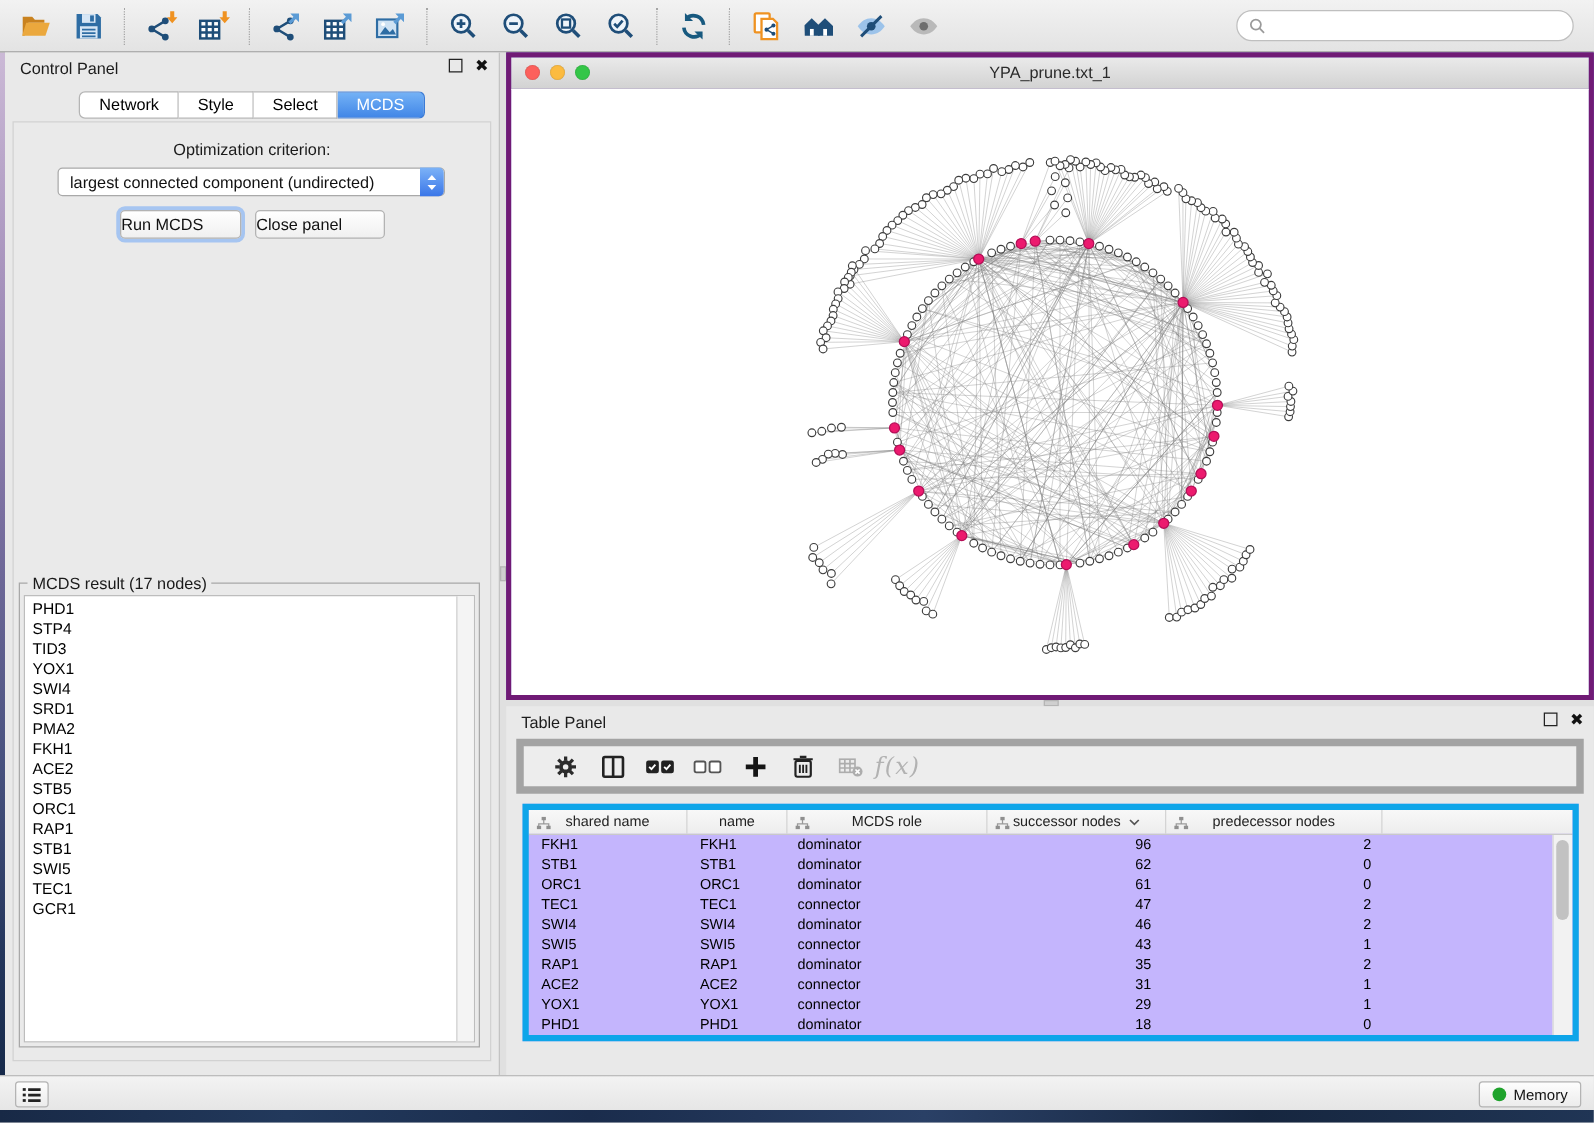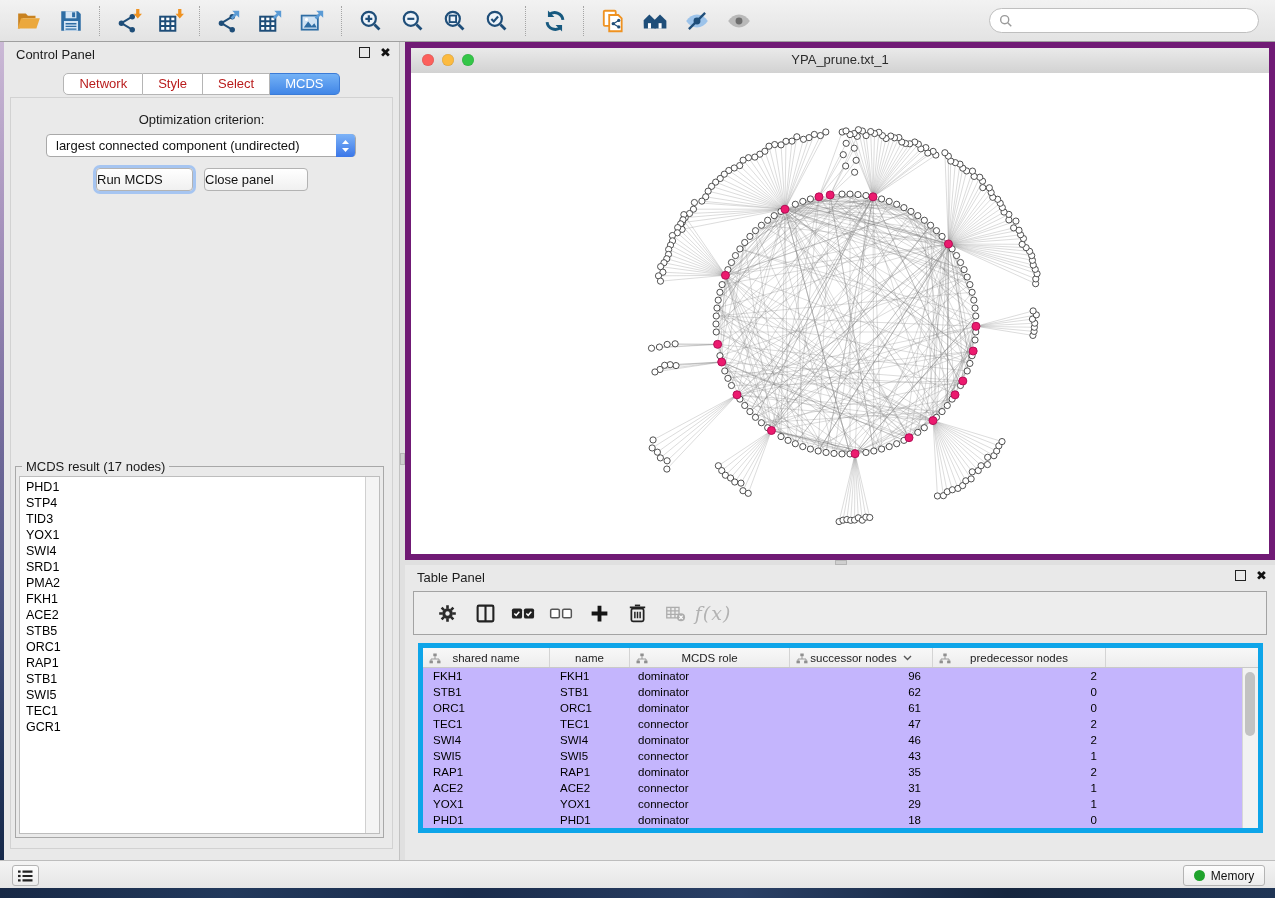--- a/index.html
+++ b/index.html
@@ -27,21 +27,21 @@
   
   .panel-header{position:relative;height:24px;}
   .panel-title{position:absolute;left:12px;top:5px;font-size:13px;color:#1c1c1c;}
   .win-icons{position:absolute;right:8px;top:5px;display:flex;gap:10px;align-items:center;}
   .float-ic{width:9px;height:9px;border:1.6px solid #222;display:inline-block;}
   .close-ic{font-size:13px;font-weight:bold;color:#111;line-height:11px;}
 
   
   #control-panel{position:absolute;left:4px;top:42px;width:396px;height:818px;background:#e9e9e9;box-sizing:border-box;border-right:1px solid #c3c3c3;}
   #cp-tabs{display:flex;justify-content:center;margin-top:7px;}
-  .seg{height:20px;line-height:20px;padding:0 15px;font-size:13px;background:#fff;border:1px solid #b5b5b5;border-left:none;color:#b91c1c;}
+  .seg{height:20px;line-height:20px;padding:0 15px;font-size:13px;background:#fff;border:1px solid #b5b5b5;border-left:none;color:#000000;}
   .seg:first-child{border-left:1px solid #b5b5b5;border-radius:5px 0 0 5px;}
   .seg:last-child{border-radius:0 5px 5px 0;}
   .seg.sel{background:linear-gradient(#74b2f6,#4186e7);border-color:#3b7bd6;color:#fff;}
   #cp-inner{position:absolute;left:6px;top:55px;width:383px;height:752px;background:#eaeaea;border:1px solid #d2d2d2;box-sizing:border-box;}
   #opt-label{position:absolute;left:0;width:100%;top:14px;text-align:center;font-size:13px;color:#1a1a1a;}
   #criterion{position:absolute;left:35px;top:36px;width:310px;height:23px;box-sizing:border-box;background:#fff;
     border:1px solid #a9a9a9;border-radius:4px;font-size:13px;color:#111;line-height:21px;padding-left:9px;}
   #criterion .stepper{position:absolute;right:0;top:-1px;width:19px;height:23px;border-radius:0 4px 4px 0;
     background:linear-gradient(#7db3f7,#3a76e8);display:flex;align-items:center;justify-content:center;}
   .cp-btn{position:absolute;top:70px;height:23px;box-sizing:border-box;background:linear-gradient(#ffffff,#f0f0f0);
@@ -55,30 +55,30 @@
   #mcds-list .li{height:16px;line-height:16px;font-size:12.5px;padding-left:6px;color:#000;}
   #mcds-scroll{position:absolute;right:0;top:0;bottom:0;width:13px;background:#f4f4f4;border-left:1px solid #d0d0d0;}
 
   
   #v-split{position:absolute;left:400px;top:42px;width:5px;height:818px;background:#e0e0e0;}
   #v-split .grip{position:absolute;left:0;top:411px;width:5px;height:12px;background:#cfcfcf;border:1px solid #b5b5b5;box-sizing:border-box;}
   #h-split{position:absolute;left:405px;top:560px;width:870px;height:5px;background:#e0e0e0;}
   #h-split .grip{position:absolute;left:430px;top:0;width:12px;height:5px;background:#cfcfcf;border:1px solid #b5b5b5;box-sizing:border-box;}
 
   
-  #net-frame{position:absolute;left:405px;top:42px;width:870px;height:518px;box-sizing:border-box;border:6px solid #701a75;background:#4c1d95;}
+  #net-frame{position:absolute;left:405px;top:42px;width:870px;height:518px;box-sizing:border-box;border:4px solid #701a75;background:#4c1d95;}
   #net-titlebar{position:relative;height:25px;background:linear-gradient(#eaeaea,#d2d2d2);border-bottom:1px solid #aeaeae;}
   #net-title{position:absolute;width:100%;text-align:center;top:4px;font-size:13px;color:#2b2b2b;}
   .tlights{position:absolute;left:11px;top:6px;display:flex;gap:8px;}
   .tl{width:12px;height:12px;border-radius:50%;box-shadow:inset 0 0 1px rgba(0,0,0,.35);}
   #net-canvas{position:absolute;left:0;top:25px;right:0;bottom:0;background:#fff;overflow:hidden;}
 
   
   #table-panel{position:absolute;left:405px;top:565px;width:870px;height:295px;background:#e9e9e9;box-sizing:border-box;}
-  #tp-toolbar{position:absolute;left:8px;right:8px;top:26px;height:44px;background:#ededed;border:1px solid #a3a3a3;
+  #tp-toolbar{position:absolute;left:8px;right:8px;top:26px;height:44px;background:#ededed;border:6px solid #a3a3a3;
     display:flex;padding-left:14px;box-sizing:border-box;}
   .ticon{width:24px;height:24px;margin:0 7px;display:flex;align-items:center;justify-content:center;}
   .ticon svg{width:21px;height:21px;}
   .ticon.wide svg{width:27px;height:17px;}
   .fx{font:italic 19px "DejaVu Serif",serif;color:#b2b2b2;letter-spacing:1px;}
   #table-wrap{position:absolute;left:13px;top:78px;width:845px;height:190px;background:#c4b5fd;border:5px solid #0ea5e9;box-sizing:border-box;overflow:hidden;}
   #thead{display:grid;grid-template-columns:127px 80px 160px 143px 173px 1fr;height:20px;
     background:linear-gradient(#f8f8f8,#ededed);border-bottom:1px solid #c9c9c9;box-sizing:border-box;}
   .hcell{position:relative;display:flex;align-items:center;justify-content:center;font-size:11.5px;color:#222;
     border-right:1px solid #d4d4d4;overflow:hidden;white-space:nowrap;}

